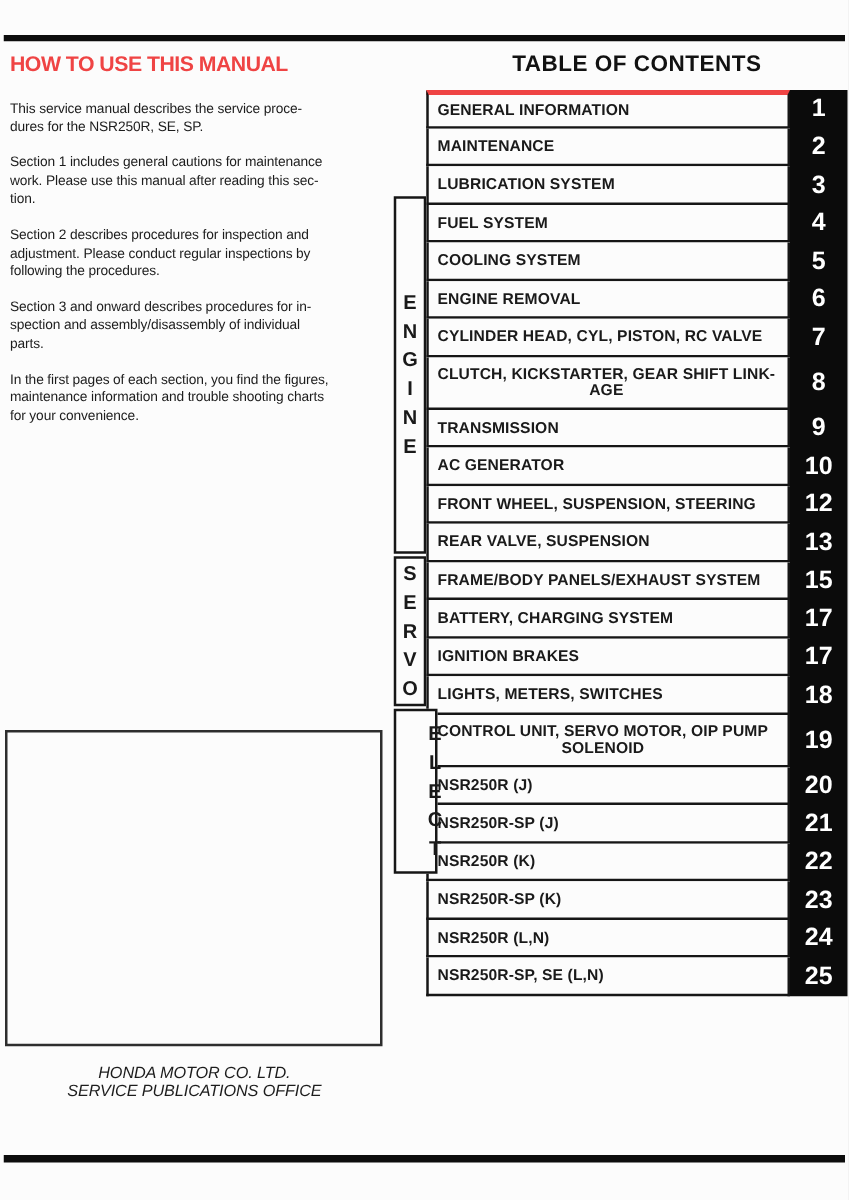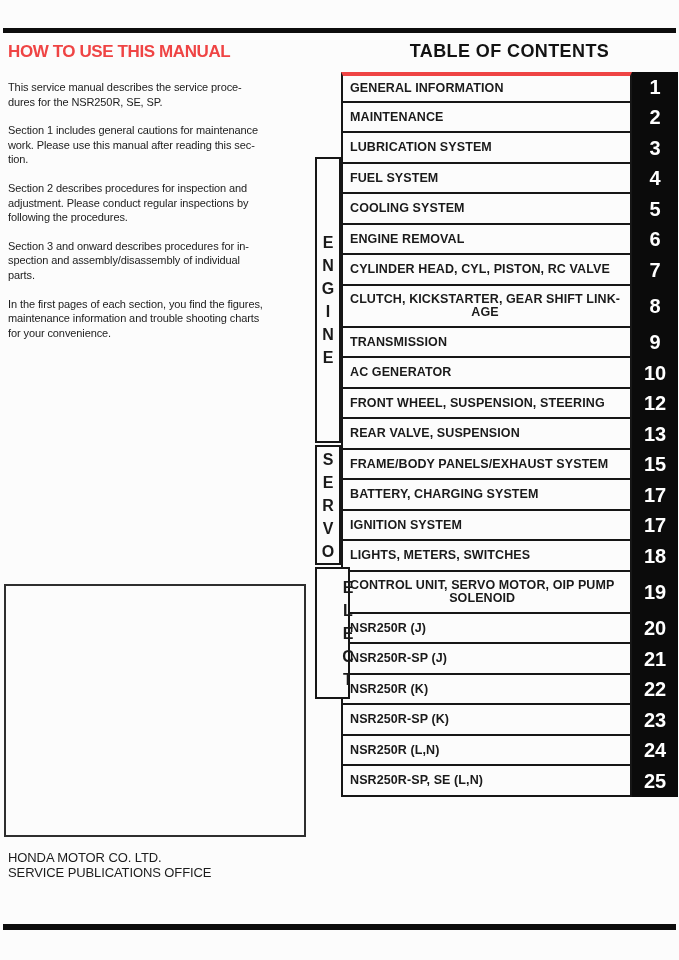--- a/index.html
+++ b/index.html
@@ -73,22 +73,22 @@
   .grp-engine{top:61px;height:286px;}
   .grp-frame{top:349px;height:120px;}
   .grp-elect{top:471px;height:132px;padding-left:31px;}
 
   .photo-box{
     position:absolute;left:4px;top:584px;width:302px;height:253px;
     border:2px solid #2e2e2e;background:#fcfcfc;box-sizing:border-box;
   }
   .footer{
     position:absolute;left:8px;top:851px;width:295px;
-    text-align:left;font-size:13px;line-height:14.5px;
-    color:#1c1c1c;letter-spacing:-0.1px;
+    text-align:center;font-size:13px;line-height:14.5px;
+    color:#1c1c1c;letter-spacing:-0.1px;font-style:italic;
   }
 </style>
 </head>
 <body>
 
 <div class="page">
 
   <div class="rule top"></div>
 
   <div class="hdr-left">HOW TO USE THIS MANUAL</div>
@@ -191,21 +191,21 @@
           <div class="toc-label">FRAME/BODY PANELS/EXHAUST SYSTEM</div>
           <div class="toc-num">15</div>
         </div>
       <div class="toc-row">
           <div class="toc-spacer"></div>
           <div class="toc-label">BATTERY, CHARGING SYSTEM</div>
           <div class="toc-num">17</div>
         </div>
       <div class="toc-row">
           <div class="toc-spacer"></div>
-          <div class="toc-label">IGNITION SYSTEM</div>
+          <div class="toc-label">IGNITION BRAKES</div>
           <div class="toc-num">17</div>
         </div>
       <div class="toc-row">
           <div class="toc-spacer"></div>
           <div class="toc-label">LIGHTS, METERS, SWITCHES</div>
           <div class="toc-num">18</div>
         </div>
       <div class="toc-row tall">
           <div class="toc-spacer"></div>
           <div class="toc-label">CONTROL UNIT, SERVO MOTOR, OIP PUMP

